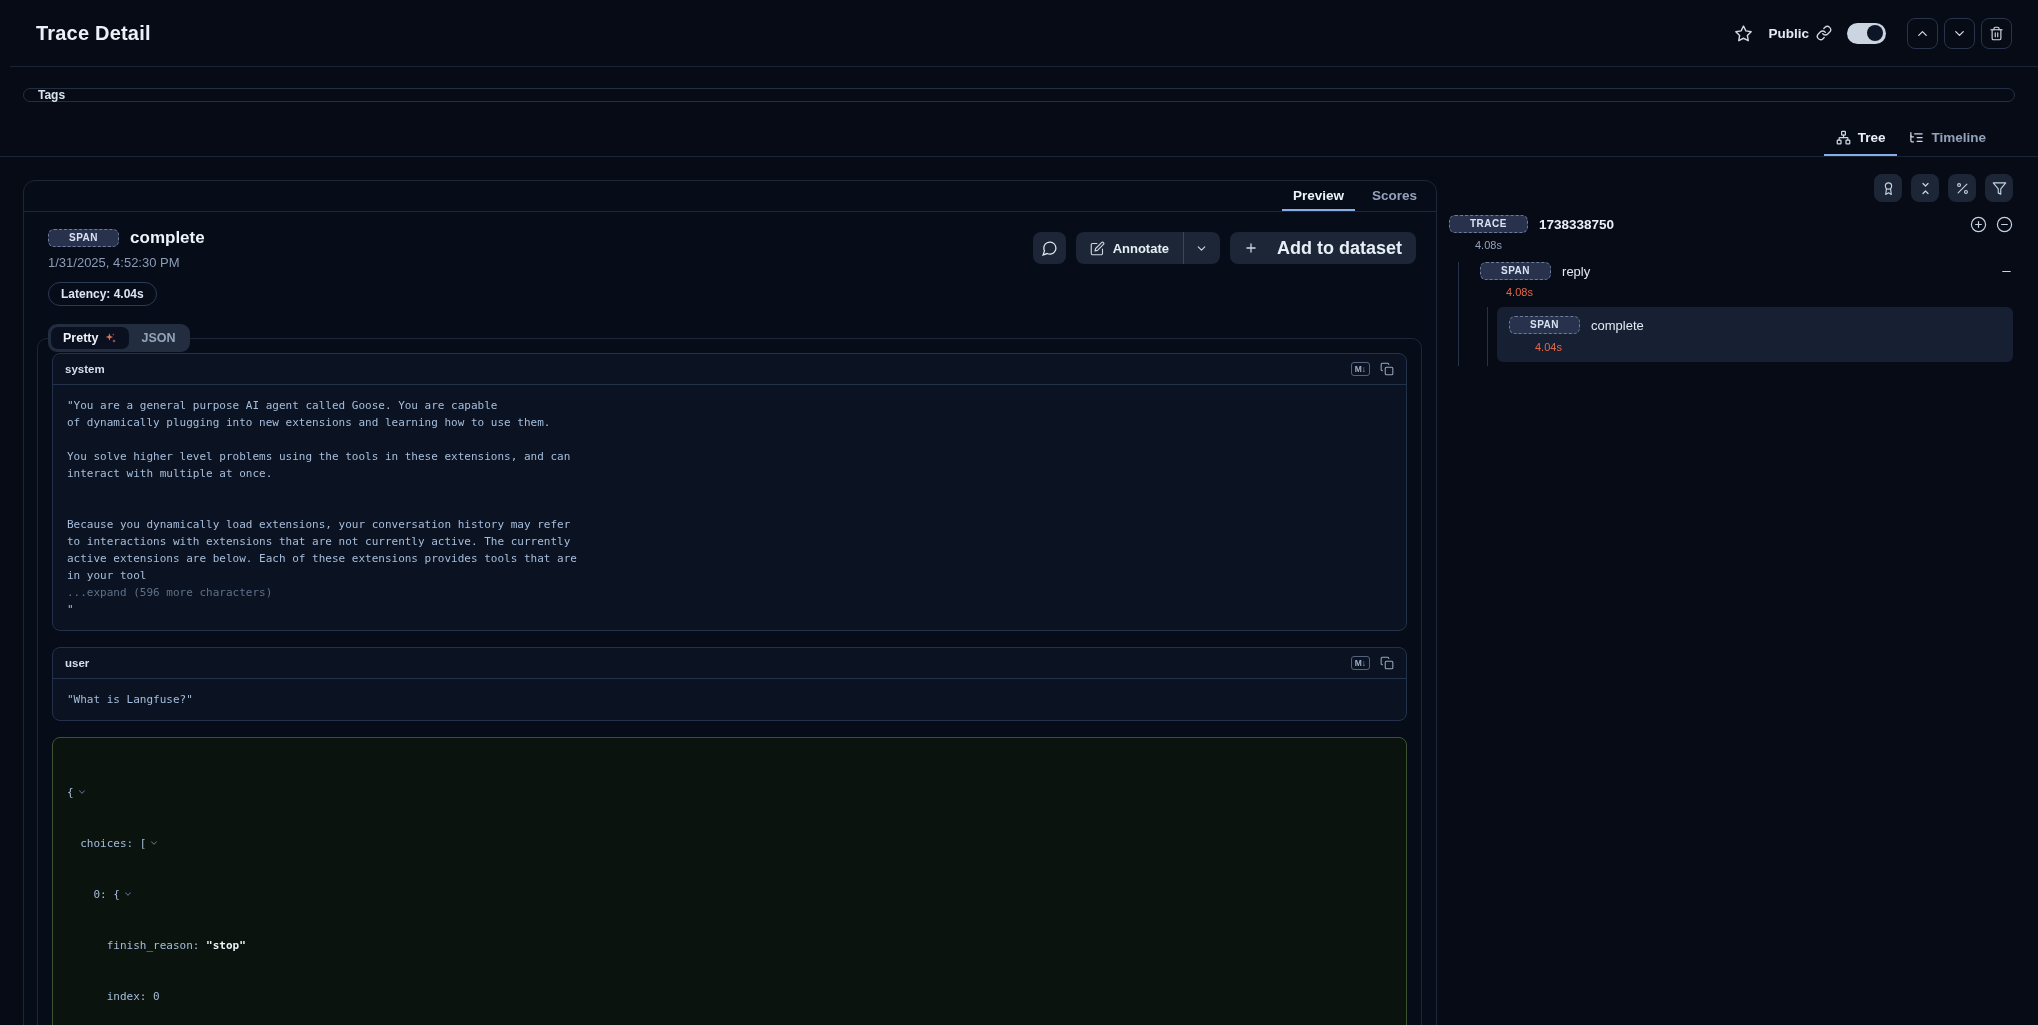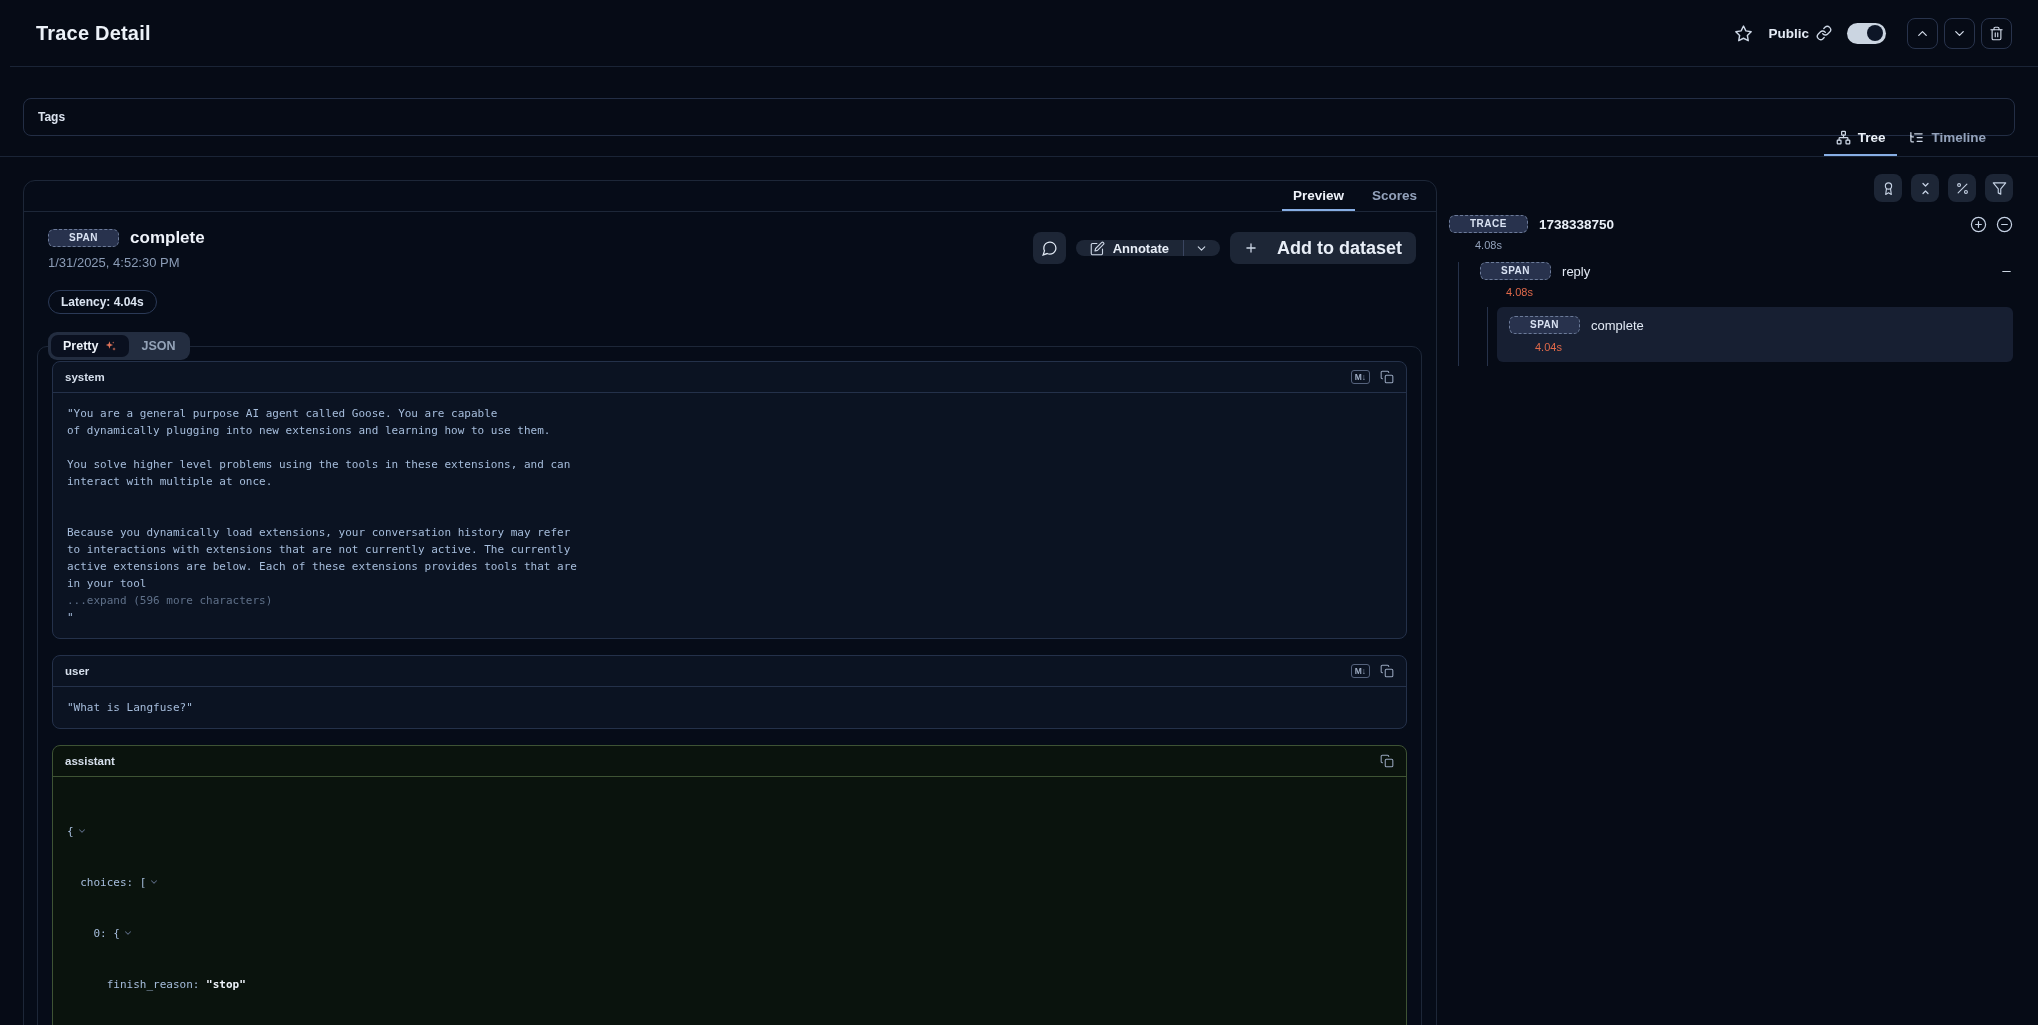--- a/index.html
+++ b/index.html
@@ -33,23 +33,23 @@
   .hdr-btn {
     width:31px; height:31px; border:1px solid #28334c; border-radius:8px;
     background:transparent; color:#d4dcea;
     display:flex; align-items:center; justify-content:center; cursor:pointer;
   }
   .hdr-btn + .hdr-btn { margin-left:-4px; }
   .hdr-btn-group { display:flex; gap:10px; margin-left:6px; }
 
   
   .tags-bar {
-    position:absolute; top:88px; left:23px; width:1992px; height:38px;
+    position:absolute; top:88px; left:23px; width:1992px; height:14px;
     border:1px solid #232e45; border-radius:8px;
-    display:flex; align-items:center; padding:0 14px;margin-top:10px;
+    display:flex; align-items:center; padding:0 14px;
   }
   .tags-label { font-size:12px; font-weight:700; color:#dae2ee; }
 
   
   .view-tabs-row {
     position:absolute; top:121px; left:0; right:0; height:36px;
     border-bottom:1px solid #1a2436;
     display:flex; justify-content:flex-end; align-items:stretch; padding-right:40px;
   }
   .view-tab {
@@ -79,31 +79,31 @@
   .title-row { display:flex; justify-content:space-between; align-items:flex-start; }
   .obs-badge-row { display:flex; align-items:center; gap:11px; }
   .type-badge {
     font-size:10px; font-weight:700; letter-spacing:.5px; color:#d9e2f2;
     background:#28324d; border:1px dashed #6c7b99; border-radius:6px;
     padding:3px 20px; line-height:1;
   }
   .obs-name { font-size:17px; font-weight:700; color:#eef2f9; }
   .obs-date { margin-top:7px; font-size:13px; color:#8b9cb6; }
   .latency-pill {
-    margin-top:20px; display:inline-flex; align-items:center;
+    margin-top:12px; display:inline-flex; align-items:center;
     border:1px solid #2b3a57; border-radius:999px; padding:4px 12px;
     font-size:12px; font-weight:700; color:#dce5f2;
   }
 
   .actions-row { display:flex; align-items:center; gap:10px; margin-top:4px; }
   .chat-btn {
     width:33px; height:32px; border-radius:8px; background:#1d2636; border:none;
     color:#dfe7f2; display:flex; align-items:center; justify-content:center; cursor:pointer;
   }
-  .annotate-group { display:flex; align-items:stretch; height:16px; background:#1d2636; border-radius:8px; overflow:hidden; }
+  .annotate-group { display:flex; align-items:stretch; height:32px; background:#1d2636; border-radius:8px; overflow:hidden; }
   .annotate-main {
     display:flex; align-items:center; gap:8px; padding:0 14px;
     font-size:13px; font-weight:600; color:#e8eef7; cursor:pointer; background:transparent; border:none;
   }
   .annotate-divider { width:1px; background:#3a4560; margin:0; }
   .annotate-caret { width:36px; display:flex; align-items:center; justify-content:center; color:#cbd5e3; cursor:pointer; background:transparent; border:none; }
   .dataset-btn {
     display:flex; align-items:center; gap:19px; height:32px; padding:11px 14px;
     background:#1d2636; border:none; border-radius:8px;
     font-size:18px; font-weight:600; color:#e8eef7; cursor:pointer;
@@ -359,31 +359,20 @@
                   <rect x="9" y="9" width="13" height="13" rx="2"></rect>
                   <path d="M5 15H4a2 2 0 0 1-2-2V4a2 2 0 0 1 2-2h9a2 2 0 0 1 2 2v1"></path>
                 </svg>
             </span>
           </span>
         </div>
         <div class="msg-content"><span>"What is Langfuse?"</span></div>
       </div>
 
       <div class="msg assistant">
-        <div class="msg-header">
-          <span class="role-label">assistant</span>
-          <span class="msg-hdr-icons">
-            <span class="copy-icon">
-              <svg width="14" height="14" viewBox="0 0 24 24" fill="none" stroke="currentColor" stroke-width="1.8">
-                  <rect x="9" y="9" width="13" height="13" rx="2"></rect>
-                  <path d="M5 15H4a2 2 0 0 1-2-2V4a2 2 0 0 1 2-2h9a2 2 0 0 1 2 2v1"></path>
-                </svg>
-            </span>
-          </span>
-        </div>
         <div class="msg-content">
           <div class="code-line"><span>{</span><span class="chev-toggle"><svg width="10" height="10" viewBox="0 0 24 24" fill="none" stroke="currentColor" stroke-width="2.5" stroke-linecap="round" stroke-linejoin="round">
                   <polyline points="6 9 12 15 18 9"></polyline>
                 </svg></span></div>
           <div class="code-line"><span>  choices: [</span><span class="chev-toggle"><svg width="10" height="10" viewBox="0 0 24 24" fill="none" stroke="currentColor" stroke-width="2.5" stroke-linecap="round" stroke-linejoin="round">
                   <polyline points="6 9 12 15 18 9"></polyline>
                 </svg></span></div>
           <div class="code-line"><span>    0: {</span><span class="chev-toggle"><svg width="10" height="10" viewBox="0 0 24 24" fill="none" stroke="currentColor" stroke-width="2.5" stroke-linecap="round" stroke-linejoin="round">
                   <polyline points="6 9 12 15 18 9"></polyline>
                 </svg></span></div>

